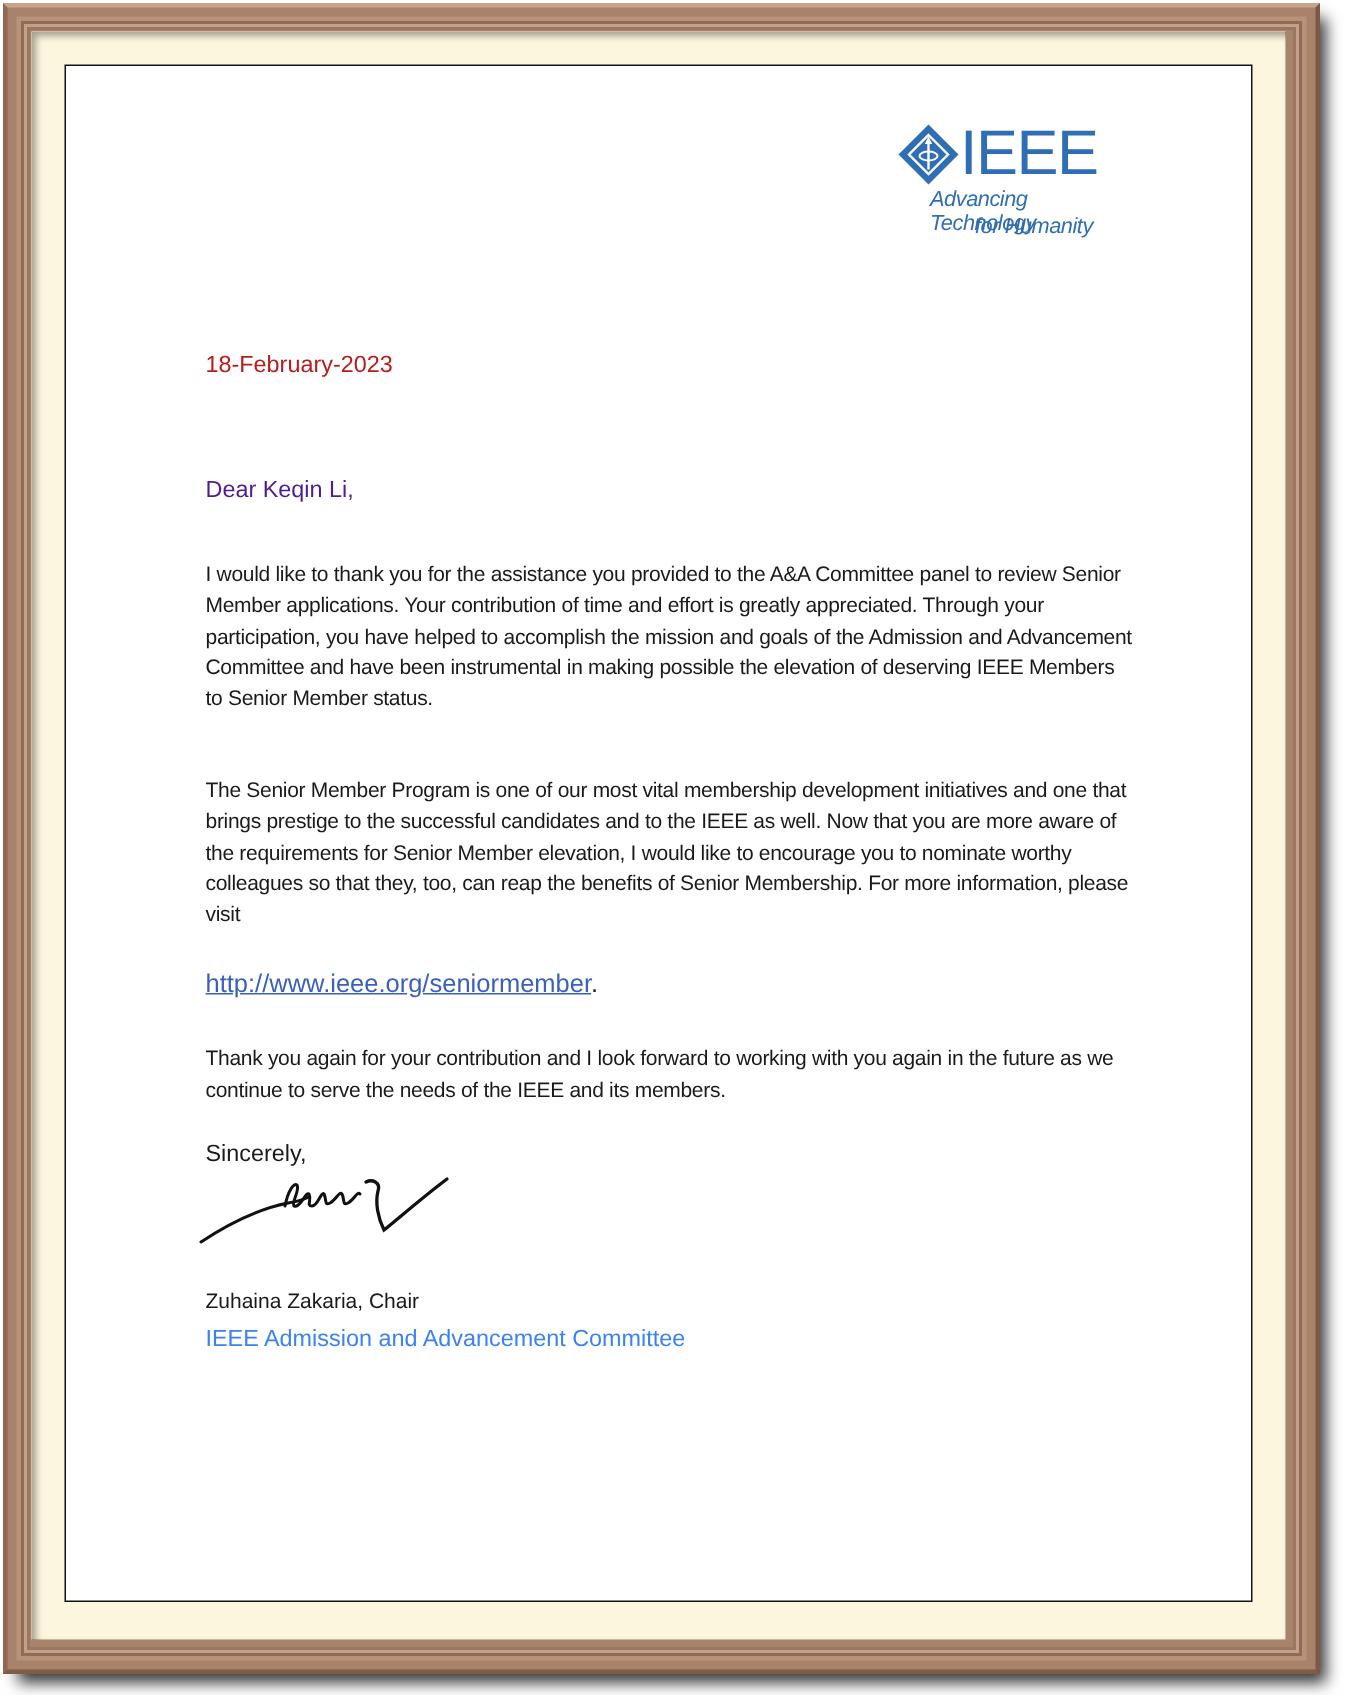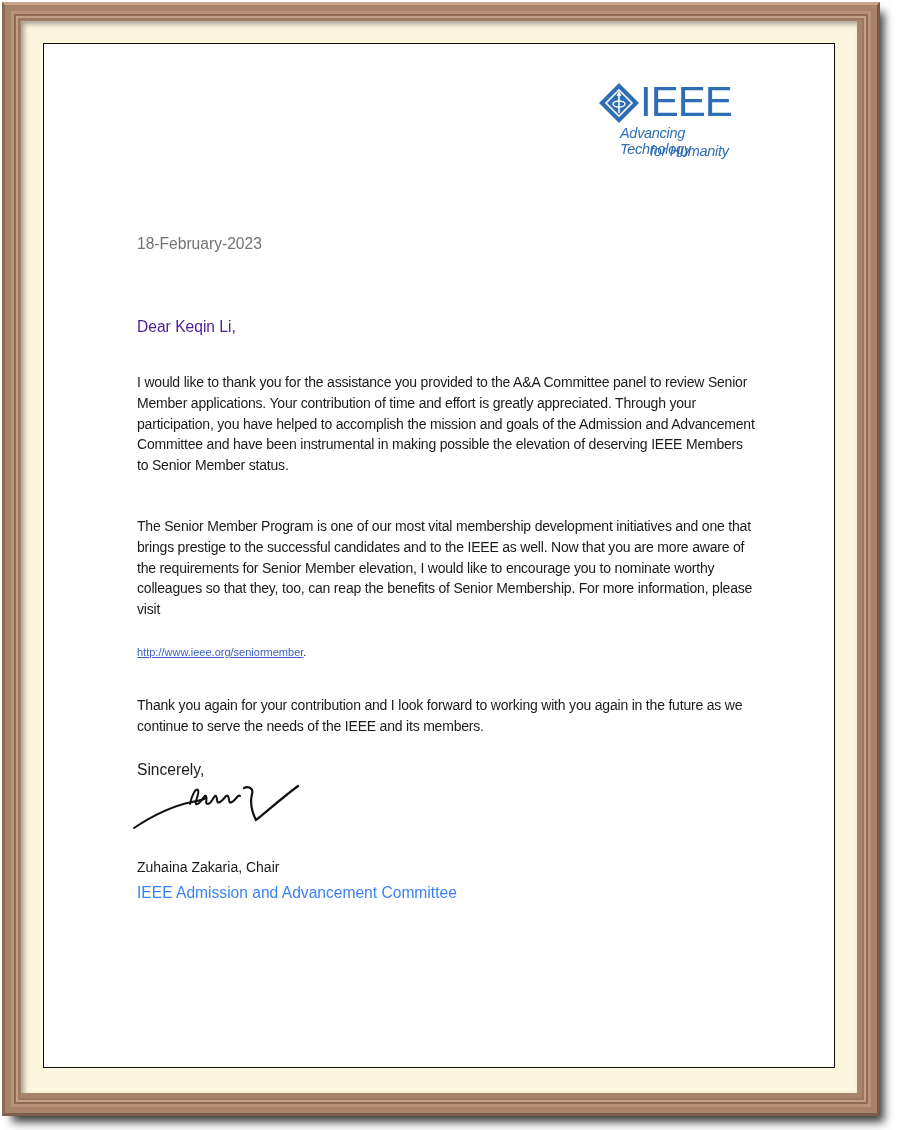--- a/index.html
+++ b/index.html
@@ -40,26 +40,26 @@
     position: absolute; left: 42px; top: 0px; font-size: 42px; font-weight: normal;
     color: #2f6eb4; letter-spacing: -1px; line-height: 44px;
     font-family: "Liberation Sans", sans-serif;
   }
   .tagline {
     position: absolute; font-style: italic; color: #2f6eb4; font-size: 14.5px;
     font-family: "Liberation Sans", sans-serif; letter-spacing: -0.3px;
   }
   .tag1 { left: 2px; top: 45px; margin-left: 20px; }
   .tag2 { left: 52px; top: 63px; }
-  .date { position: absolute; left: 137px; top: 235px; font-size: 15.6px; color: #737373; }
+  .date { position: absolute; left: 137px; top: 235px; font-size: 15.6px; color: #b91c1c; }
   .salutation { position: absolute; left: 137px; top: 318px; font-size: 15.6px; color: #4c1d95; }
   .para { position: absolute; left: 137px; width: 620px; font-size: 14px; line-height: 20.8px; color:#1a1a1a; letter-spacing: -0.2px; }
   .p1 { top: 358px; }
   .p2 { top: 502px; }
-  .linkline { position: absolute; left: 137px; top: 646px; font-size: 11px; color:#1a1a1a; }
+  .linkline { position: absolute; left: 137px; top: 646px; font-size: 17px; color:#1a1a1a; }
   .linkline a { color: #3a5fbf; text-decoration: underline; }
   .p3 { top: 681px; }
   .closing { position: absolute; left: 137px; top: 741px; font-size: 15.6px; color:#1a1a1a;margin-top:20px; }
   .signature { position: absolute; left: 132px; top: 780px; width: 172px; height: 52px; }
   .signer-name { position: absolute; left: 137px; top: 859px; font-size: 14px; color:#1a1a1a; }
   .signer-org { position: absolute; left: 137px; top: 884px; font-size: 15.6px; color:#3b82f6; }
 </style>
 </head>
 <body>
 

